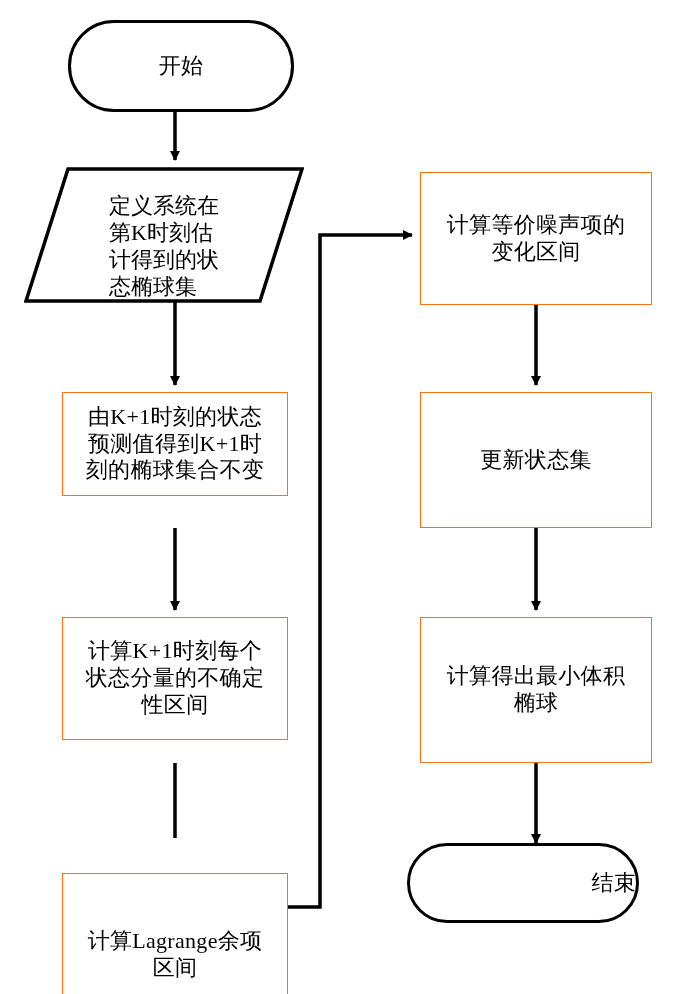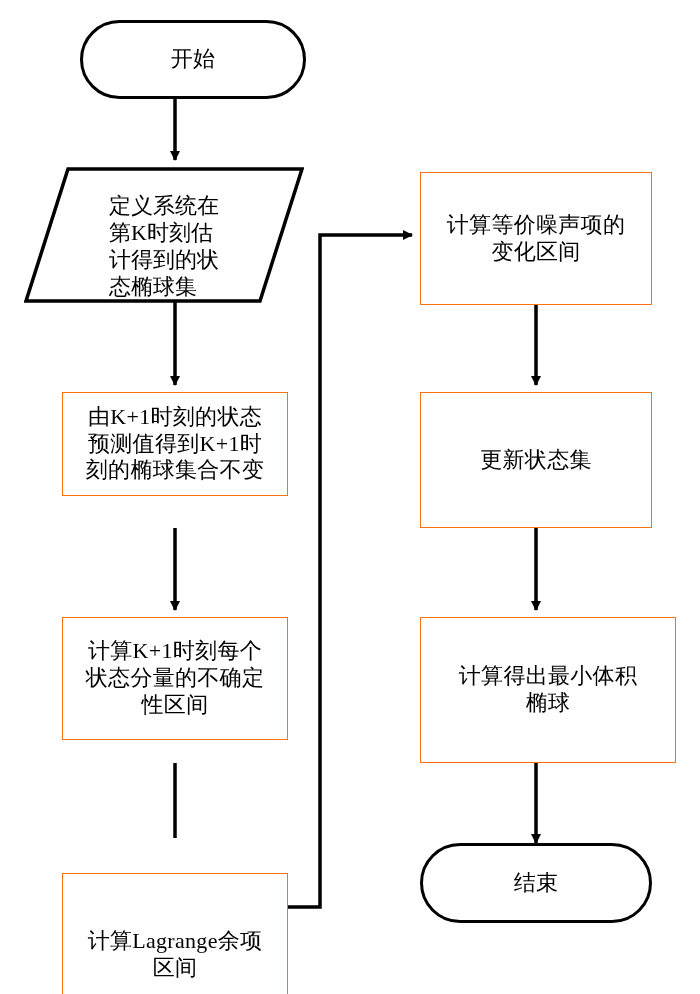--- a/index.html
+++ b/index.html
@@ -103,21 +103,21 @@
 
     <path d="M288,907 L320,907 L320,235 L412,235" stroke="#000000" stroke-width="3.5" fill="none" marker-end="url(#ah)"></path>
 
     <path d="M536,305 L536,385" stroke="#000000" stroke-width="3.5" fill="none" marker-end="url(#ah)"></path>
 
     <path d="M536,528 L536,610" stroke="#000000" stroke-width="3.5" fill="none" marker-end="url(#ah)"></path>
 
     <path d="M536,763 L536,843" stroke="#000000" stroke-width="3.5" fill="none" marker-end="url(#ah)"></path>
   </svg>
 
-  <div class="node terminal" style="left:80px; top:20px; width:226px; height:79px;">
+  <div class="node terminal" style="left:68px; top:20px; width:226px; height:92px;">
     <span class="txt">开始</span>
   </div>
 
   <div class="para-wrap" style="left:24px; top:167px; width:280px; height:136px;">
     <svg class="shape" width="280" height="136" viewBox="0 0 280 136">
       <polygon points="44,2 278,2 236,134 2,134" fill="#ffffff" stroke="#000000" stroke-width="3.5"></polygon>
     </svg>
     <div class="txt">定义系统在
 第K时刻估
 计得到的状
@@ -143,22 +143,22 @@
 
   <div class="node rect" style="left:420px; top:172px; width:232px; height:133px;">
     <span class="txt">计算等价噪声项的
 变化区间</span>
   </div>
 
   <div class="node rect" style="left:420px; top:392px; width:232px; height:136px;">
     <span class="txt">更新状态集</span>
   </div>
 
-  <div class="node rect" style="left:420px; top:617px; width:256px; height:146px;">
+  <div class="node rect" style="left:420px; top:617px; width:232px; height:146px;">
     <span class="txt">计算得出最小体积
 椭球</span>
   </div>
 
-  <div class="node terminal" style="left:420px; top:843px; width:232px; height:80px;">
+  <div class="node terminal" style="left:407px; top:843px; width:232px; height:80px;text-align:right;">
     <span class="txt">结束</span>
   </div>
 
 </div>
 
 </body></html>

